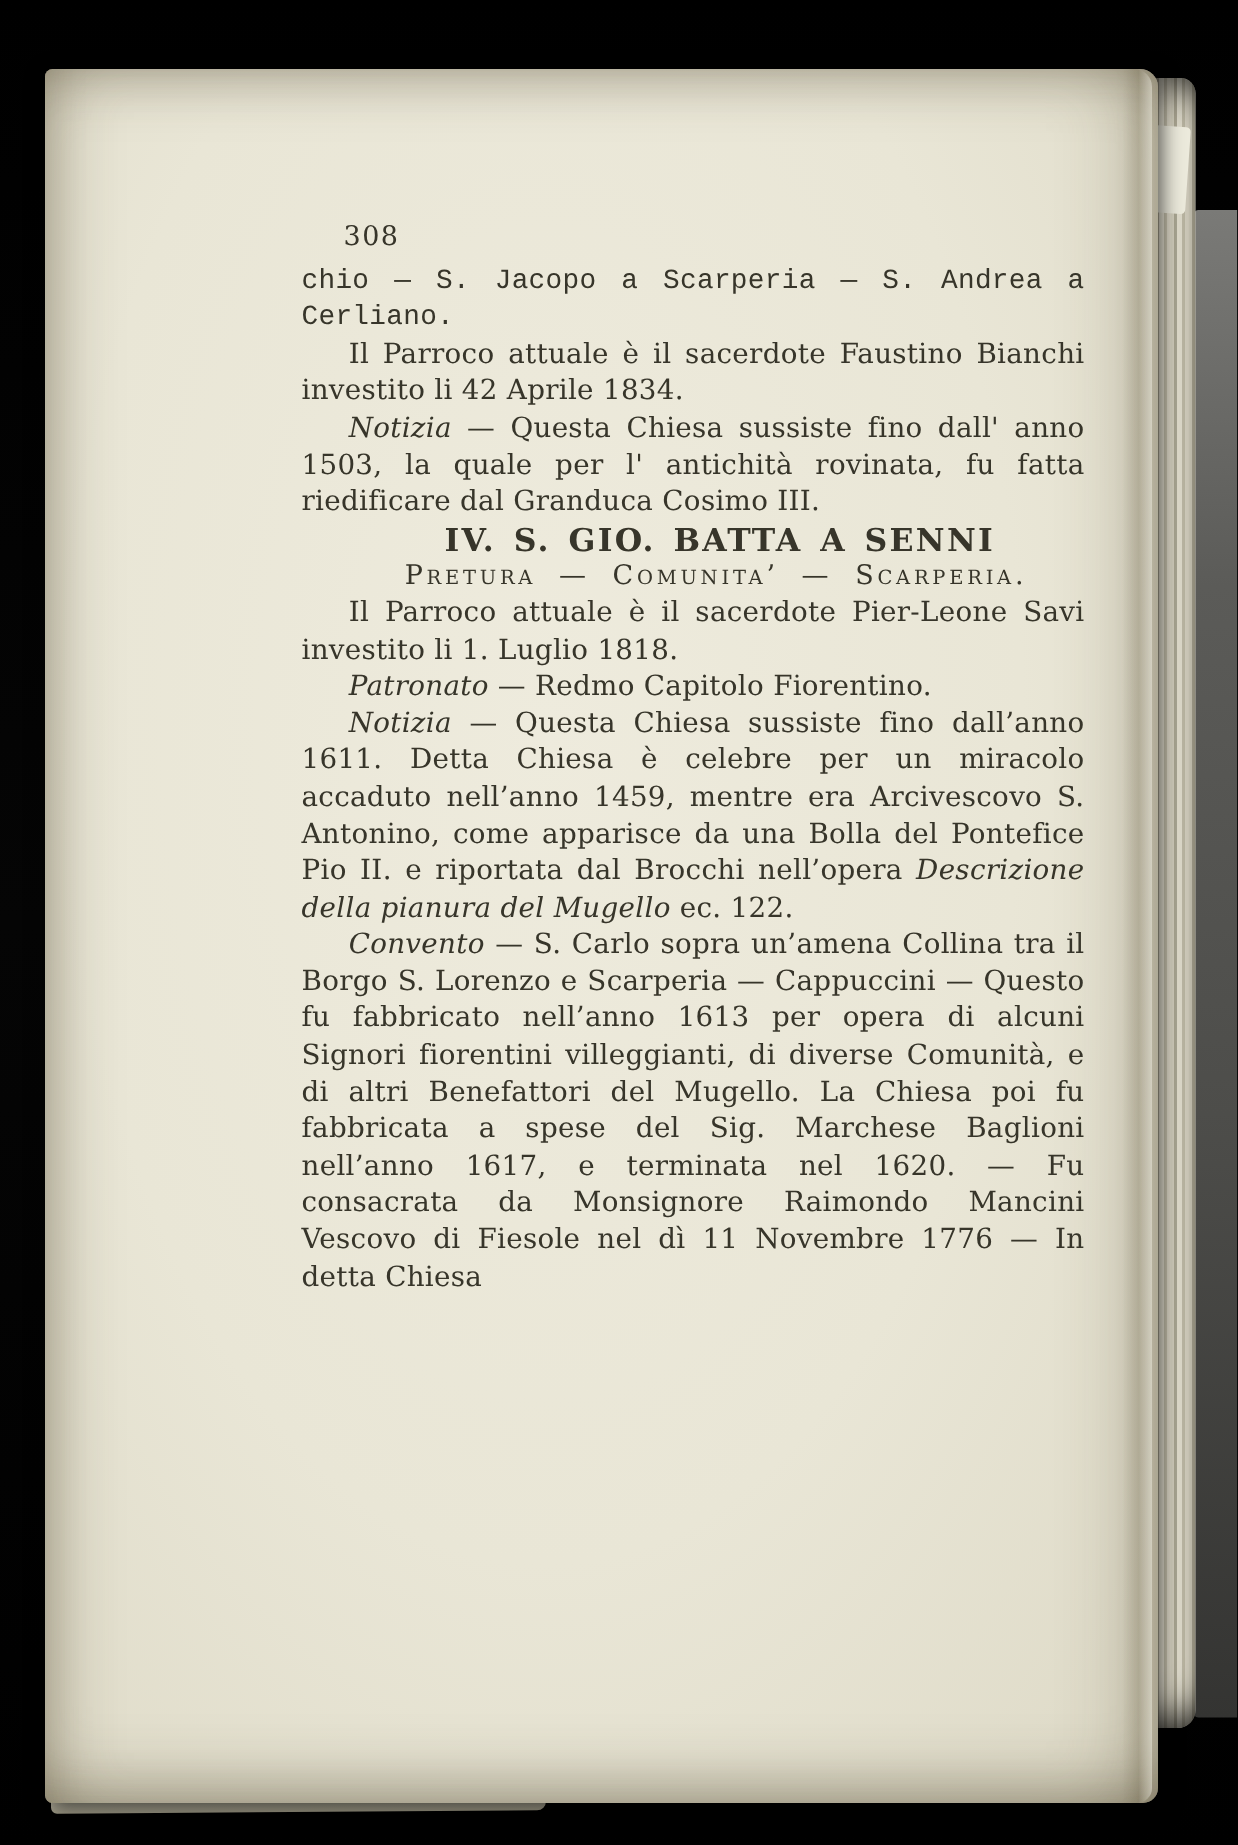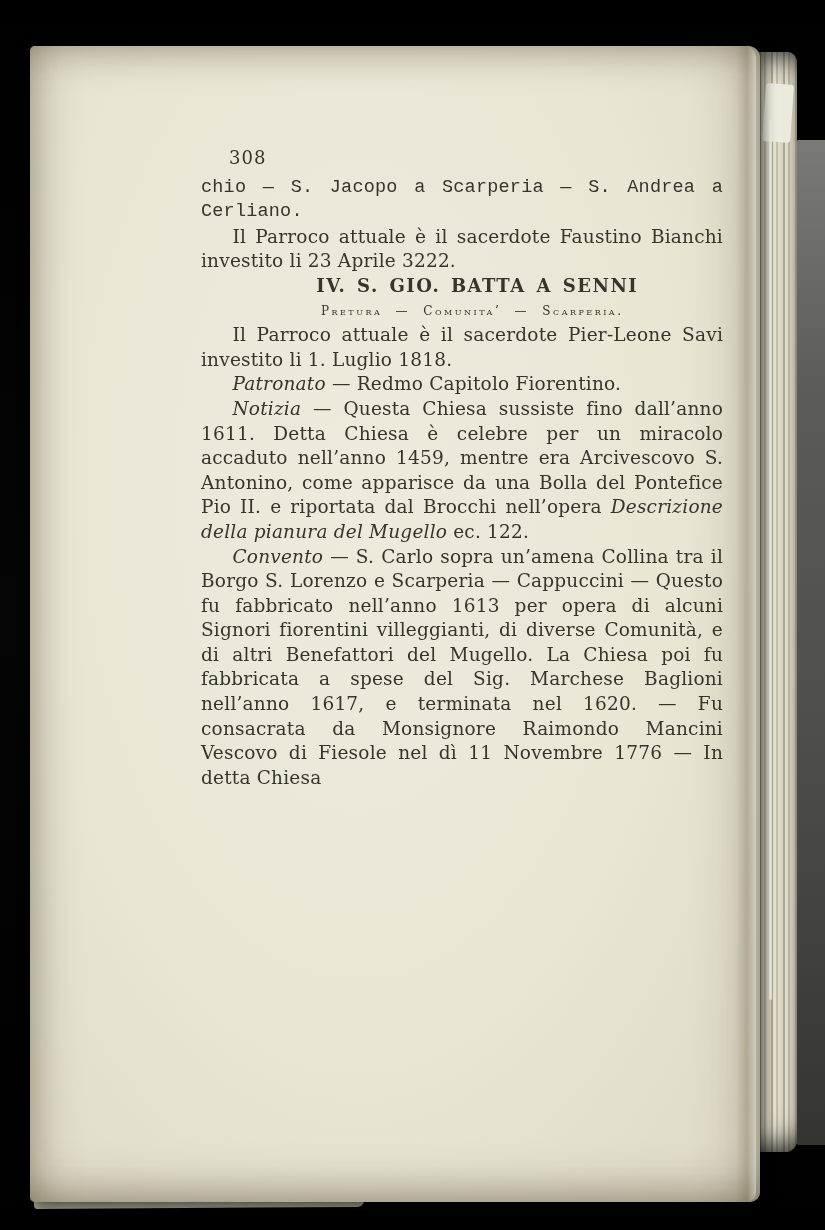--- a/index.html
+++ b/index.html
@@ -40,70 +40,72 @@
   .page{
     position:absolute;left:30px;top:46px;width:730px;height:1156px;
     background:radial-gradient(ellipse at 45% 38%, #eeebdd 0%, #e9e6d6 55%, #ddd9c6 100%);
     border-radius:5px 12px 10px 5px;
     box-shadow:
       inset 26px 0 46px -22px rgba(70,60,35,.38),
       inset -34px 0 55px -26px rgba(70,60,35,.42),
       inset 0 26px 44px -26px rgba(70,60,35,.34),
       inset 0 -32px 48px -26px rgba(70,60,35,.40),
       2px 4px 14px rgba(0,0,0,.7);
+    padding-left: 12px;
   }
   .page::after{ 
     content:"";position:absolute;top:0;bottom:0;right:4px;width:20px;
     background:linear-gradient(90deg,transparent,rgba(95,85,55,.16) 55%,rgba(248,246,236,.45) 100%);
     border-radius:0 12px 10px 0;pointer-events:none;
   }
   .text-block{
     position:absolute;left:171px;top:100px;width:522px;
     color:#37352a;font-size:18.5px;line-height:24.6px;text-align:justify;
     letter-spacing:.2px;
   }
   .page-number{margin:0 0 5px 28px;font-size:18px;letter-spacing:1px;}
   .text-block p{margin:0;text-indent:1.7em;}
   .text-block p.noindent{text-indent:0;font-family:Liberation Mono, monospace;}
   .lead-italic{font-style:italic;}
   .inline-italic{font-style:italic;}
   .section-heading{
     margin:15px 0 0;text-align:center;text-indent:0;
-    font-weight:bold;font-size:18px;letter-spacing:1.5px;word-spacing:3px;
+    font-weight:bold;font-size:21px;letter-spacing:1.5px;word-spacing:3px;
   }
   .subtitle{
     margin:20px 6px 0 16px;text-indent:0;font-style:italic;
     line-height:25px;text-align:justify;
   }
   .pretura{
     margin:24px 0 0;text-indent:0;text-align:center;
-    font-variant:small-caps;letter-spacing:2.5px;word-spacing:7px;font-size:12px;
+    font-variant:small-caps;letter-spacing:2.5px;word-spacing:7px;font-size:18px;
   }
   .body-start{margin-top:26px;}
 </style>
 </head>
 <body>
 
 <div class="scene">
   <div class="right-board"></div>
   <div class="edge-pages"></div>
   <div class="corner-paper"></div>
   <div class="edge-highlight"></div>
   <div class="bottom-pages"></div>
 
   <div class="page">
     <div class="text-block">
 
       <div class="page-number">308</div>
 
       <p class="noindent">chio — S. Jacopo a Scarperia — S. Andrea a Cerliano.</p>
 
-      <p>Il Parroco attuale è il sacerdote Faustino Bianchi investito li 23 Aprile 3222.</p>
+      <p>Il Parroco attuale è il sacerdote Faustino Bianchi investito li 42 Aprile 1834.</p>
 
 
+      <p><span class="lead-italic">Notizia</span><span> — Questa Chiesa sussiste fino dall' anno 1503, la quale per l' antichità rovinata, fu fatta riedificare dal Granduca Cosimo III.</span></p>
 
 
       <p class="section-heading">IV. S. GIO. BATTA A SENNI</p>
 
 
       <p class="pretura">Pretura — Comunita’ — Scarperia.</p>
 
 
       <p>Il Parroco attuale è il sacerdote Pier-Leone Savi investito li 1. Luglio 1818.</p>
 

